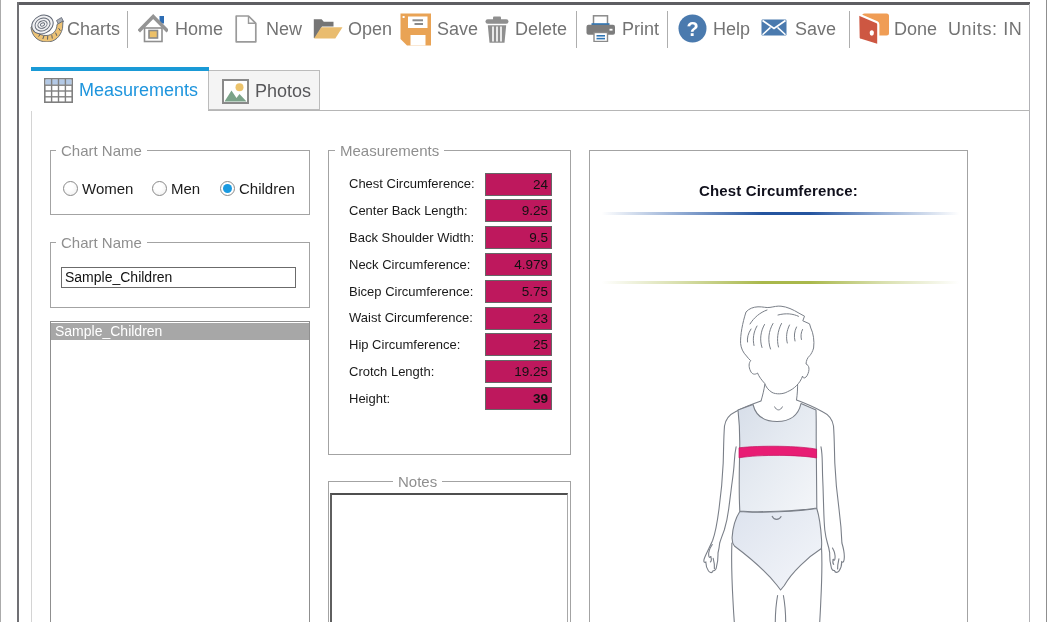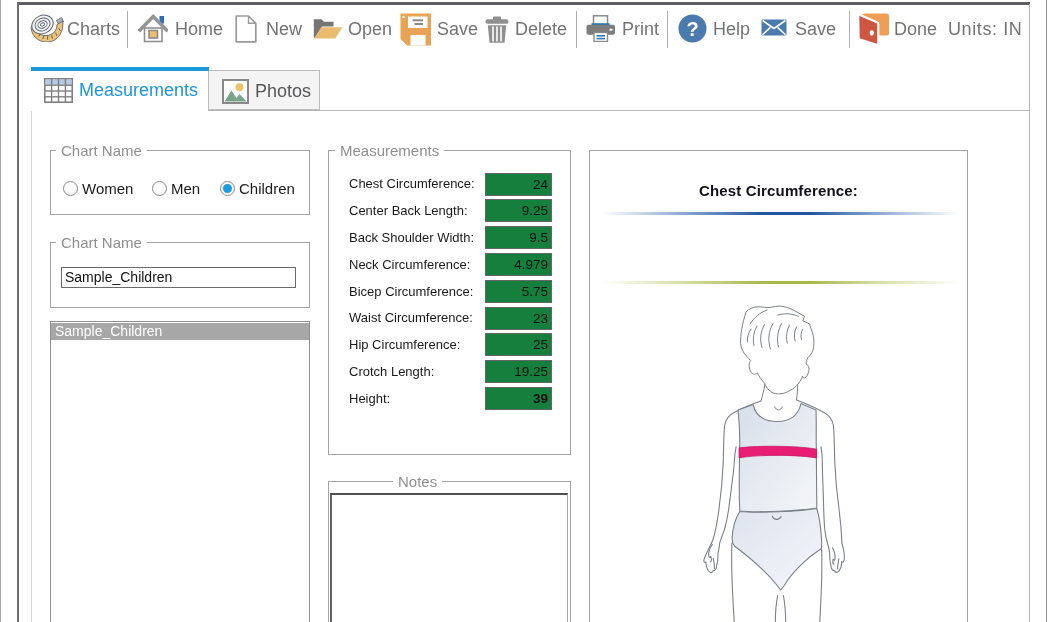--- a/index.html
+++ b/index.html
@@ -5,21 +5,21 @@
 html,body{margin:0;padding:0;}
 body{width:1048px;height:622px;background:#fff;font-family:"Liberation Sans",sans-serif;position:relative;overflow:hidden;}
 .abs{position:absolute;}
 .tbt{position:absolute;font-size:18px;color:#737373;line-height:18px;top:20px;white-space:nowrap;text-align:center;}
 .sep{position:absolute;top:11px;width:1px;height:37px;background:#aeaeae;}
 .gb{position:absolute;border:1px solid #a3a3a3;background:#fff;}
 .leg{position:absolute;top:-9px;background:#fff;color:#8f8f8f;font-size:15px;line-height:17px;padding:0 5px;white-space:nowrap;}
 .radio{position:absolute;width:13px;height:13px;border:1px solid #8a8a8a;border-radius:50%;background:radial-gradient(circle at 40% 35%,#fff 30%,#ededed 100%);}
 .rlab{position:absolute;font-size:15px;color:#1c1c1c;line-height:16px;white-space:nowrap;}
 .mlab{position:absolute;left:20px;font-size:13px;color:#1a1a1a;line-height:14px;white-space:nowrap;}
-.minp{position:absolute;left:156px;width:62px;height:21px;border:1px solid #666;background:#15803d;font-size:13.5px;color:#111;text-align:right;line-height:21px;padding-right:3px;}
+.minp{position:absolute;left:156px;width:62px;height:21px;border:1px solid #666;background:#be185d;font-size:13.5px;color:#111;text-align:right;line-height:21px;padding-right:3px;}
 </style>
 </head>
 <body>
 
 <div class="abs" style="left:0;top:0;width:1px;height:622px;background:#ababab;"></div>
 <div class="abs" style="left:1046px;top:0;width:1px;height:622px;background:#8f8f8f;"></div>
 
 <div class="abs" style="left:17px;top:2px;width:1013px;height:3px;background:#5e5e62;"></div>
 <div class="abs" style="left:17px;top:2px;width:2px;height:620px;background:#707074;"></div>
 <div class="abs" style="left:1029px;top:4px;width:1px;height:618px;background:#b2b2b6;"></div>

